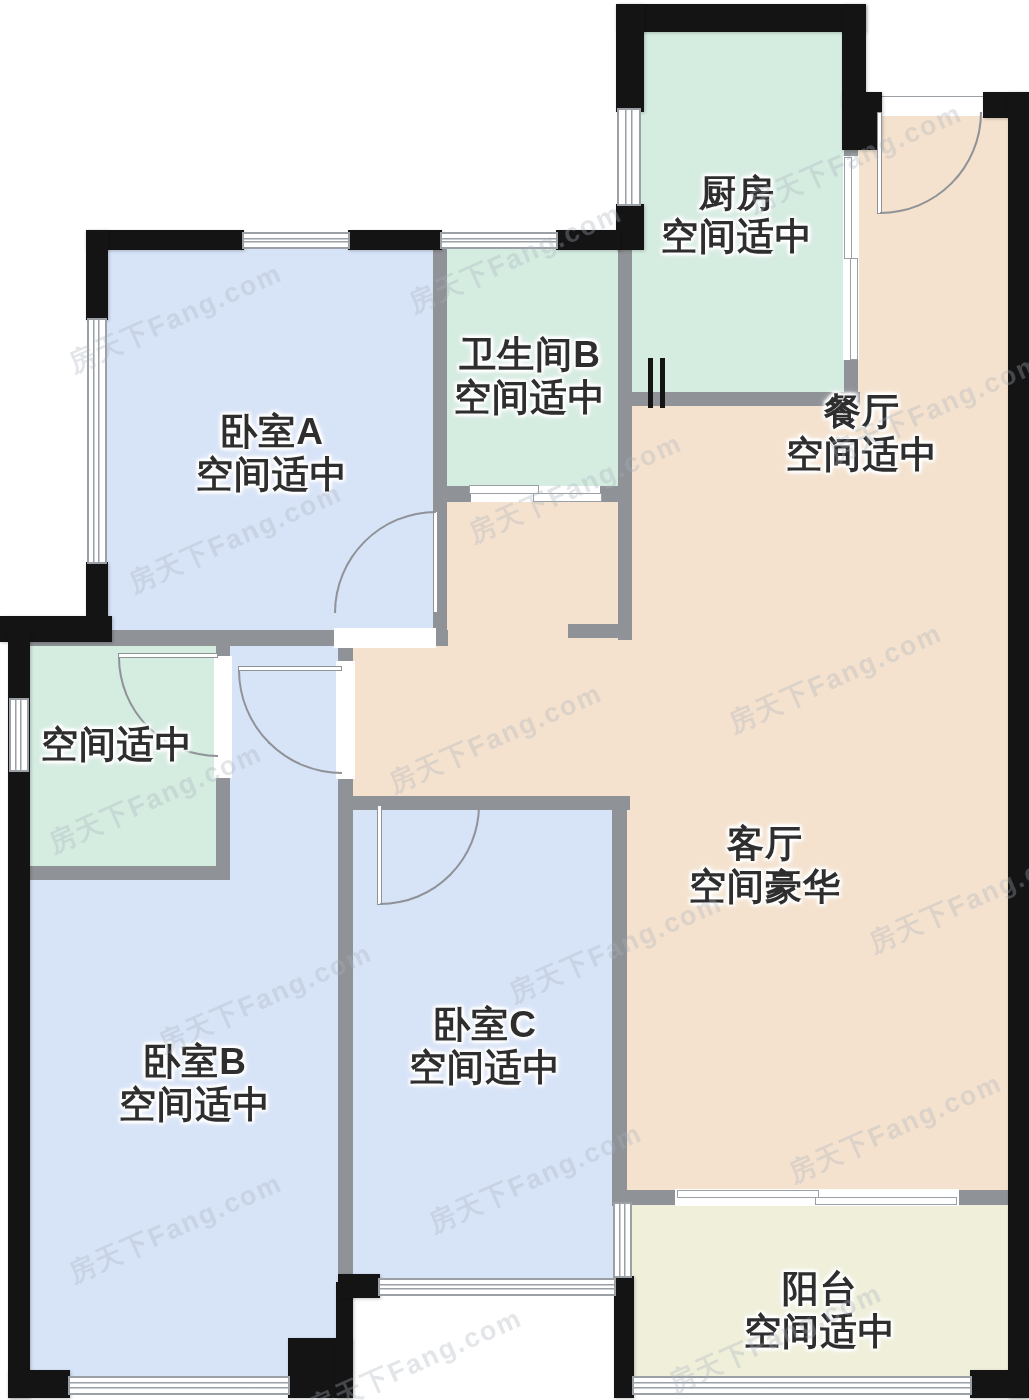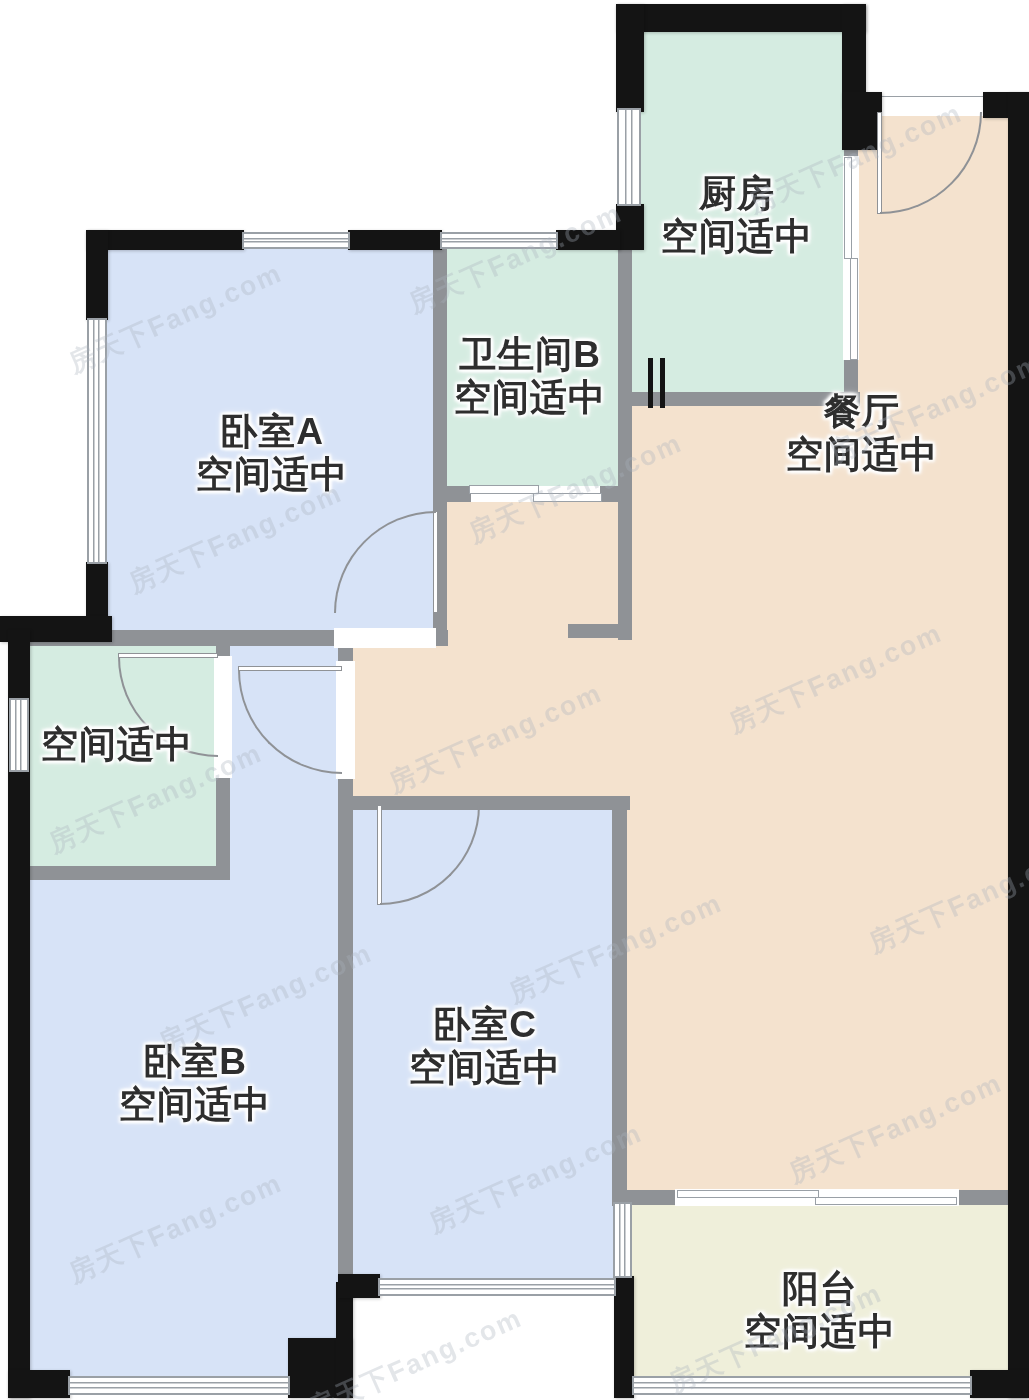--- a/index.html
+++ b/index.html
@@ -149,20 +149,24 @@
     <span>餐厅</span>
     <span>空间适中</span>
   </div>
   <div class="room-label" style="left:142px;top:410px">
     <span>卧室A</span>
     <span>空间适中</span>
   </div>
   <div class="room-label" style="left:-13px;top:723px">
     <span>空间适中</span>
   </div>
+  <div class="room-label" style="left:635px;top:822px">
+    <span>客厅</span>
+    <span>空间豪华</span>
+  </div>
   <div class="room-label" style="left:355px;top:1003px">
     <span>卧室C</span>
     <span>空间适中</span>
   </div>
   <div class="room-label" style="left:65px;top:1040px">
     <span>卧室B</span>
     <span>空间适中</span>
   </div>
   <div class="room-label" style="left:690px;top:1267px">
     <span>阳台</span>

